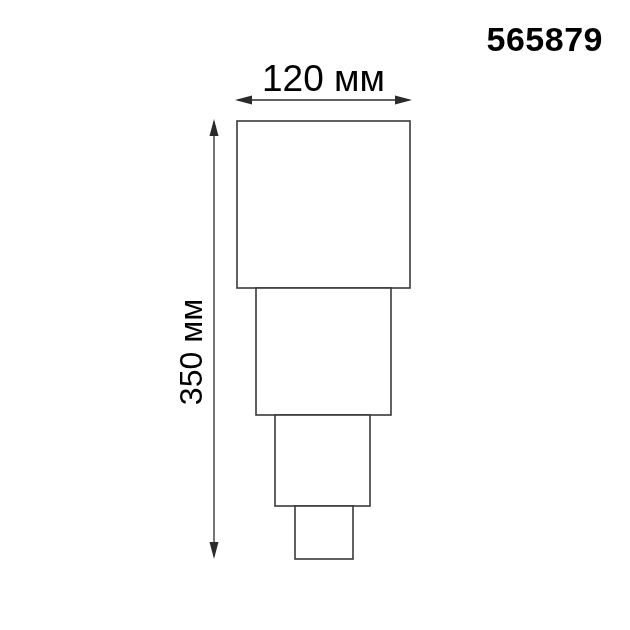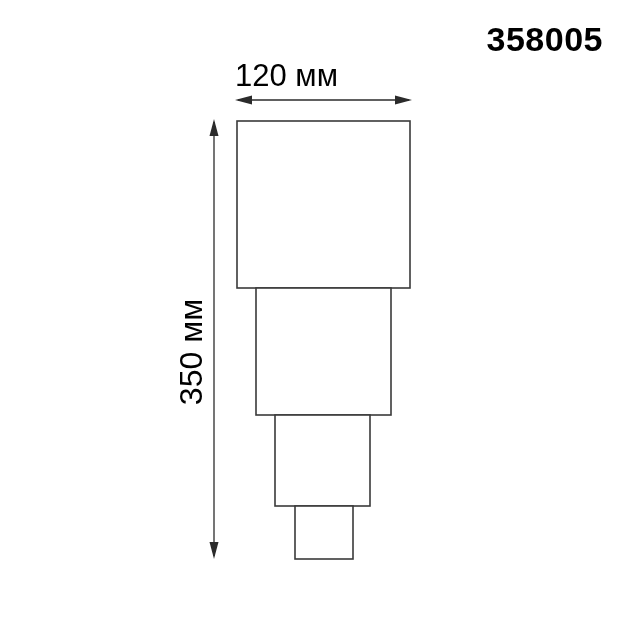--- a/index.html
+++ b/index.html
@@ -29,21 +29,22 @@
   .dim-label {
     position: absolute;
     color: #000000;
     white-space: nowrap;
     line-height: 1;
   }
   .dim-width {
     left: 235px;
     top: 60px;
     width: 177px;
-    font-size: 31px;
+    text-align: center;
+    font-size: 37px;
   }
   .dim-height {
     left: 191px;
     top: 352px;
     transform: translate(-50%, -50%) rotate(-90deg);
     font-size: 32px;
   }
 </style>
 </head>
 <body>
@@ -62,19 +63,19 @@
         <polygon points="214,559 209.5,542 218.5,542" fill="#2b2b2b"></polygon>
       </g>
     <g id="fixture-group">
         <rect x="237" y="121" width="173" height="167" fill="#ffffff" stroke="#3a3a3a" stroke-width="1.6"></rect>
         <rect x="256" y="288" width="135" height="127" fill="#ffffff" stroke="#3a3a3a" stroke-width="1.6"></rect>
         <rect x="275" y="415" width="95" height="91" fill="#ffffff" stroke="#3a3a3a" stroke-width="1.6"></rect>
         <rect x="295" y="506" width="58" height="53" fill="#ffffff" stroke="#3a3a3a" stroke-width="1.6"></rect>
       </g>
   </svg>
 
-  <div class="product-code">358005</div>
+  <div class="product-code">565879</div>
 
   <div class="dim-label dim-width">120 мм</div>
 
   <div class="dim-label dim-height">350 мм</div>
 
 </div>
 
 </body></html>

